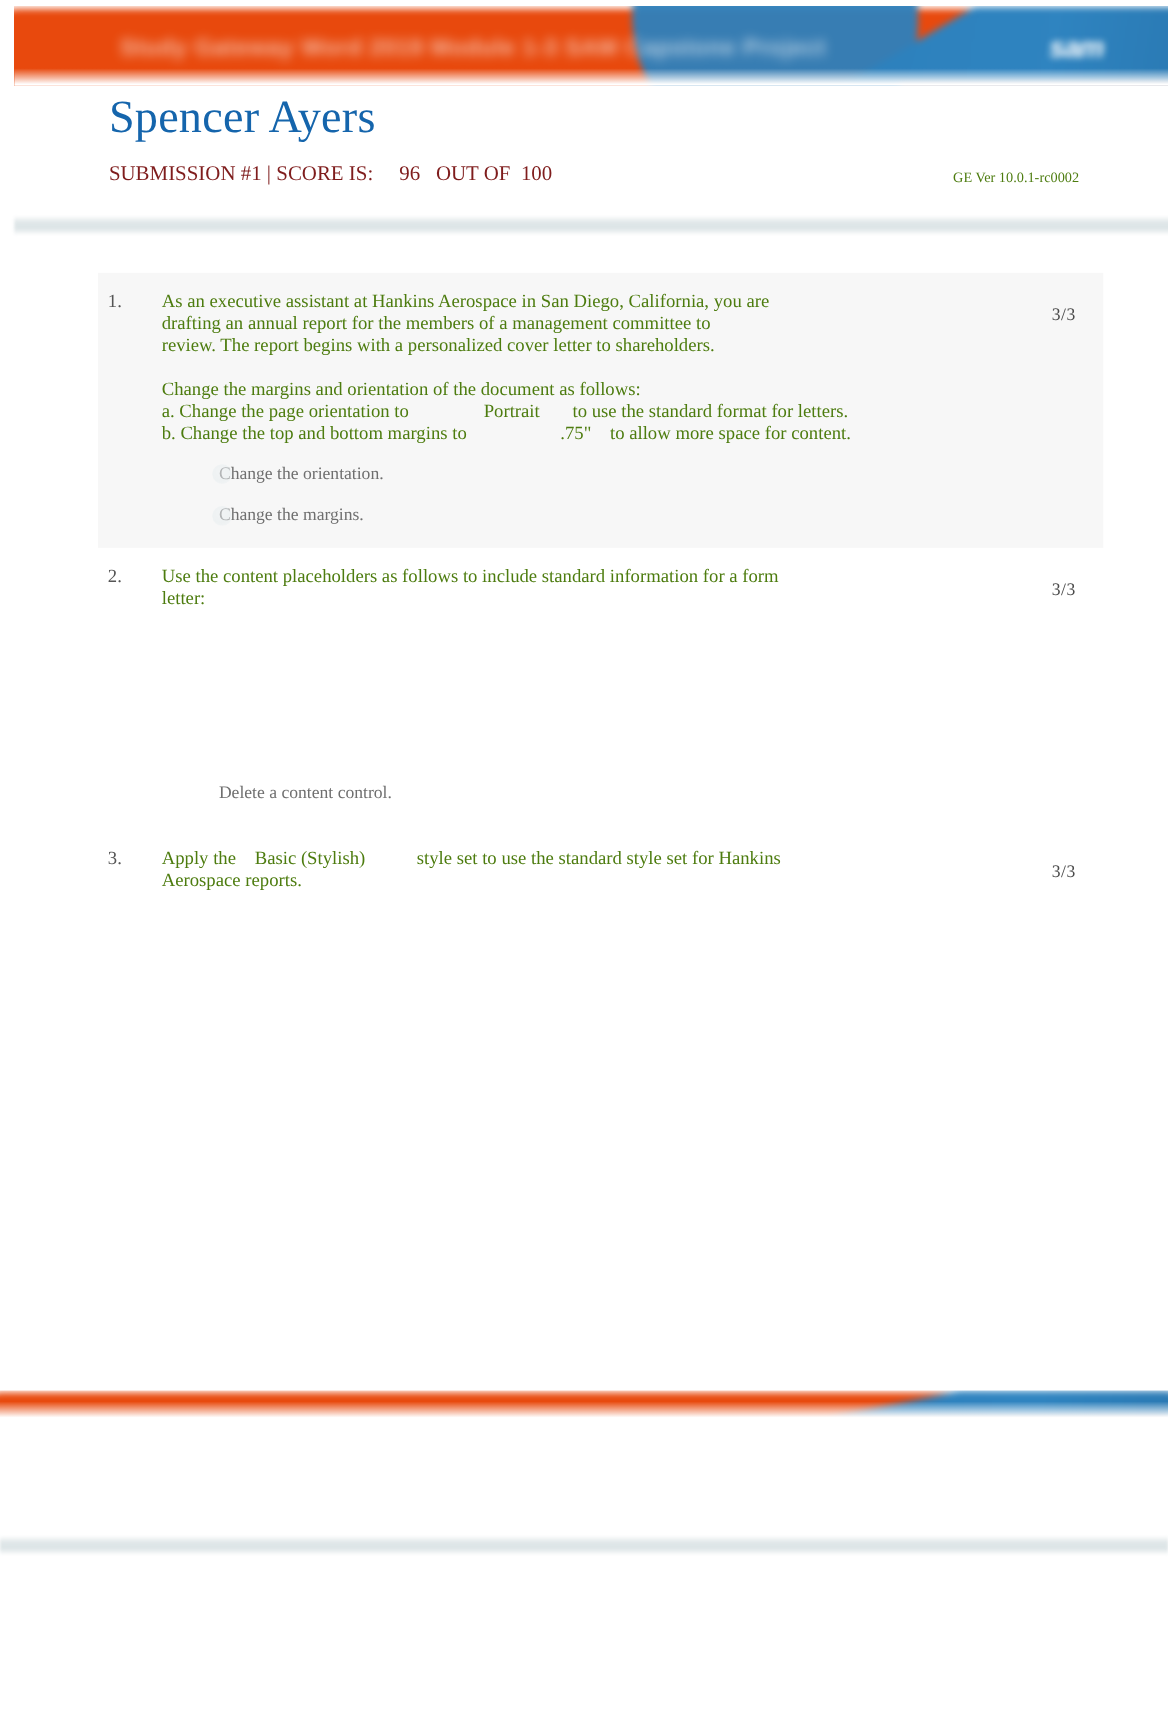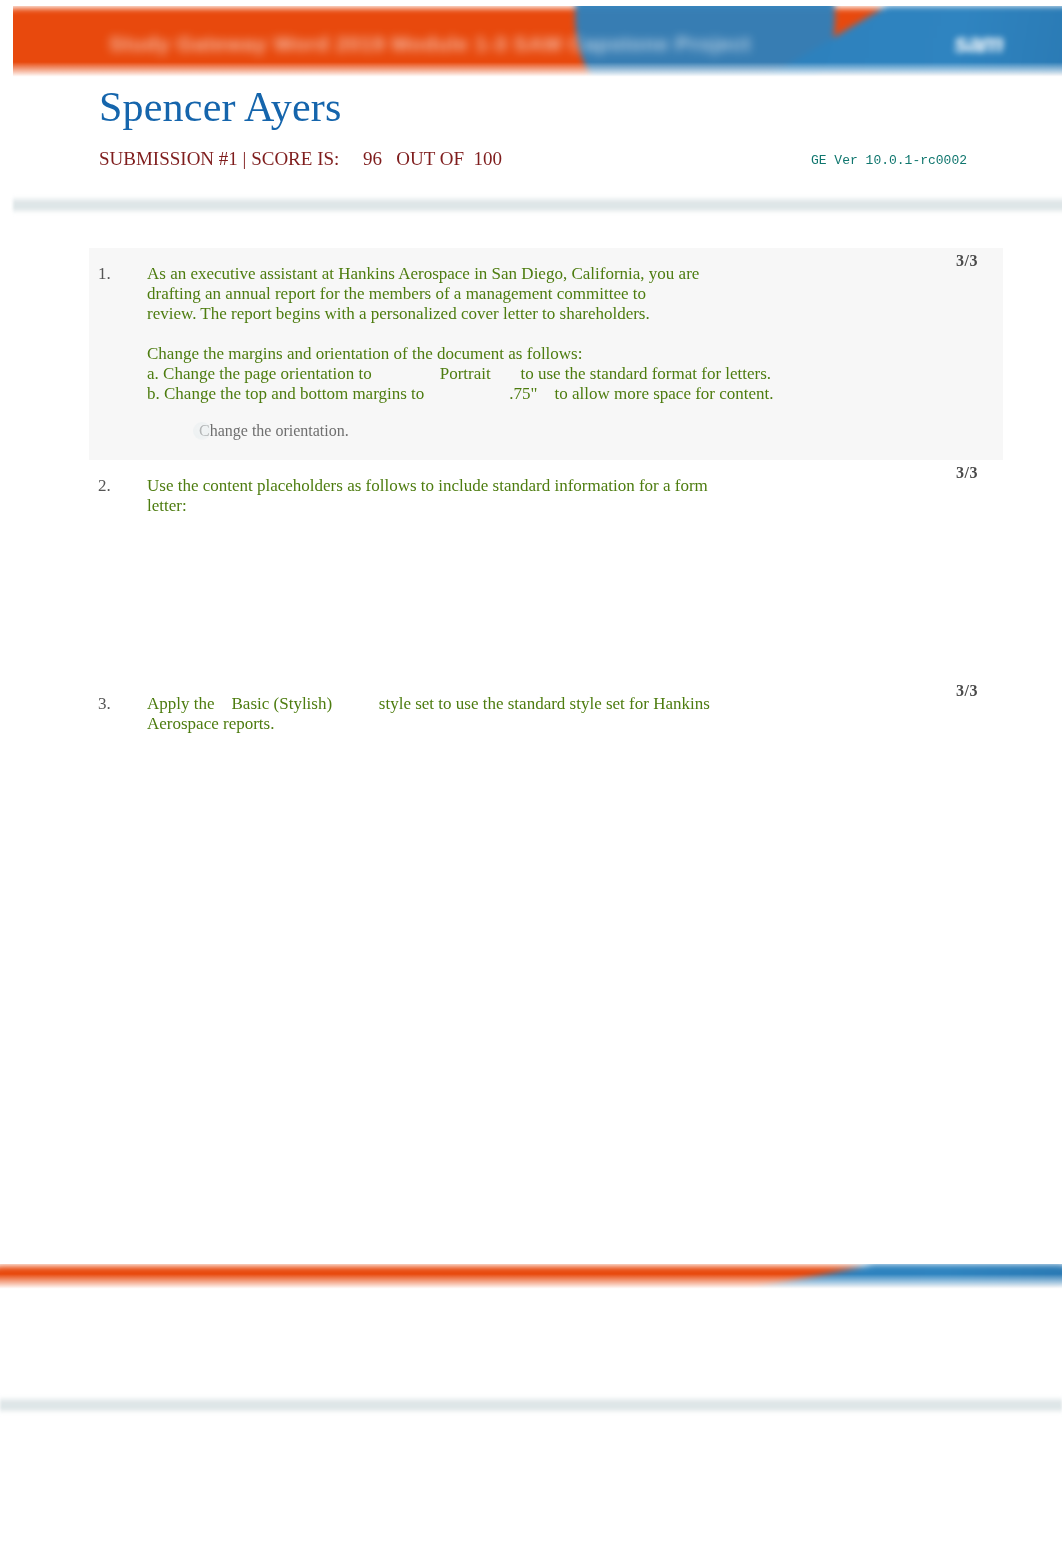--- a/index.html
+++ b/index.html
@@ -122,26 +122,25 @@
   .submission-line {
     position: absolute;
     left: 0;
     top: 0;
     font-size: 19px;
     color: #7f1d1d;
     white-space: pre;
   }
   .version-line {
     position: absolute;
-    right: 22px;
+    right: 8px;
     top: 5px;
     font-size: 13px;
-    color: #0f766e;
+    color: #4d7c0f;
     white-space: nowrap;
-    font-family: Liberation Mono, monospace;
   }
 
   
   .sep-bar {
     position: absolute;
     left: 0;
     width: 1062px;
     height: 18px;
     background: linear-gradient(to bottom,
         rgba(255,255,255,0) 0%,
@@ -185,25 +184,24 @@
     margin: 0 0 0 58px;
     padding-right: 120px;
     font-size: 17px;
     line-height: 20px;
     color: #4d7c0f;
     white-space: pre-wrap;
   }
   .task-score {
     position: absolute;
     right: 25px;
-    top: 4px;
+    top: 30px;
     font-size: 16px;
     color: #4a4a4a;
     letter-spacing: .5px;
-    font-weight: bold;
   }
 
   .subitems {
     margin: 0;
     padding: 0;
     list-style: none;
   }
   .subitem {
     position: relative;
     display: flex;
@@ -268,33 +266,40 @@
 Change the margins and orientation of the document as follows:
 a. Change the page orientation to                Portrait       to use the standard format for letters.
 b. Change the top and bottom margins to                    .75"    to allow more space for content.</div>
         <div class="task-score">3/3</div>
       </div>
       <ul class="subitems">
         <li class="subitem" style="margin-top:8px;text-align:center;">
           <span class="subitem-icon"></span>
           <span class="subitem-label">Change the orientation.</span>
         </li>
+        <li class="subitem">
+          <span class="subitem-icon"></span>
+          <span class="subitem-label">Change the margins.</span>
+        </li>
       </ul>
       <div class="spacer-block" style="height:10px;"></div>
     </div>
 
     <div class="task">
       <div class="task-head">
         <div class="task-num">2.</div>
         <div class="task-text">Use the content placeholders as follows to include standard information for a form
 letter:</div>
         <div class="task-score">3/3</div>
       </div>
       <div class="spacer-block" style="height:148px;"></div>
       <ul class="subitems">
+        <li class="subitem">
+          <span class="subitem-label">Delete a content control.</span>
+        </li>
       </ul>
       <div class="spacer-block" style="height:14px;"></div>
     </div>
 
     <div class="task">
       <div class="task-head">
         <div class="task-num">3.</div>
         <div class="task-text">Apply the    Basic (Stylish)           style set to use the standard style set for Hankins
 Aerospace reports.</div>
         <div class="task-score">3/3</div>

